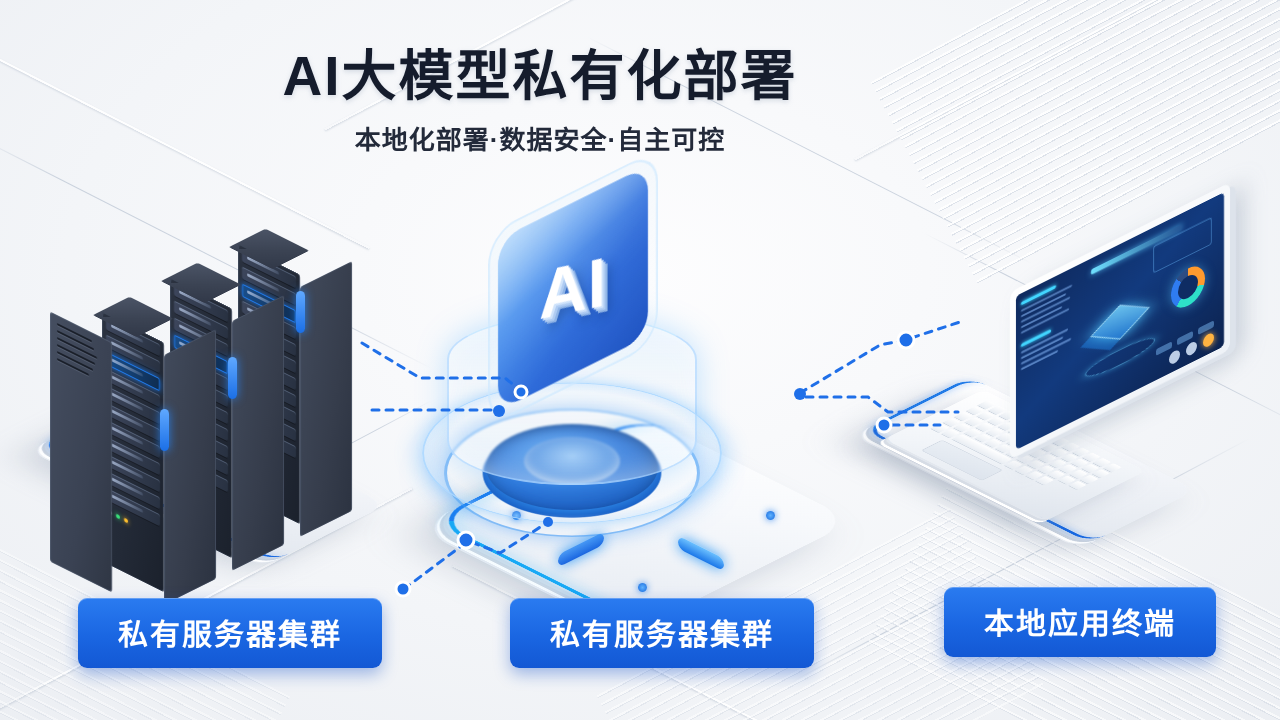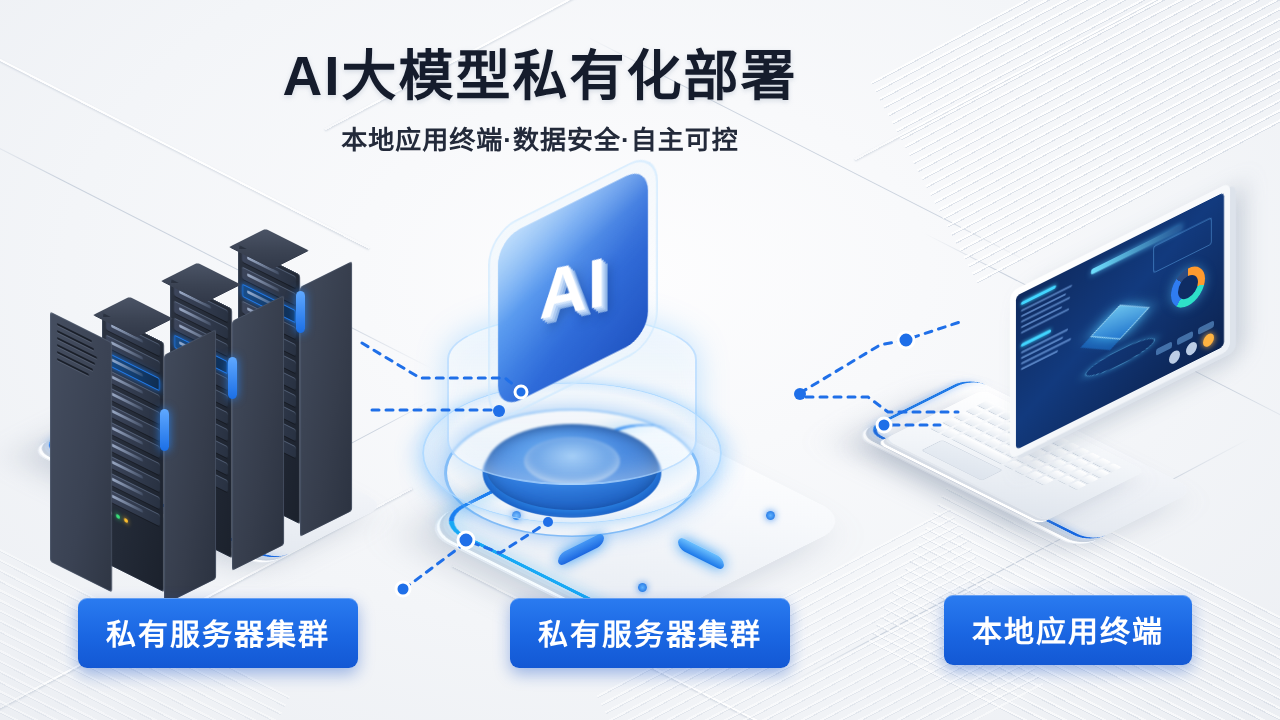--- a/index.html
+++ b/index.html
@@ -352,21 +352,21 @@
   .wires circle.node-solid { fill:#1f6fe8; stroke:none; }
 
   
   .labels { position:absolute; left:0; bottom:52px; width:1280px; z-index:50; }
   .chip {
     position:absolute;
     background:linear-gradient(180deg,#2a7bf0 0%,#1a66e2 55%,#1358d4 100%);
     color:#fff;
     font-size:30px; font-weight:bold; letter-spacing:2px;
     border-radius:9px;
-    padding:12px 28px 14px;
+    padding:12px 40px 14px;
     box-shadow:0 6px 16px rgba(24,86,200,.40), inset 0 1px 0 rgba(255,255,255,.28);
     white-space:nowrap;
     text-align:center;
   }
 </style>
 </head>
 <body>
 
 <div class="stage">
 
@@ -383,21 +383,21 @@
     <div class="seam dk" style="left:150px; top:470px; width:300px; transform:rotate(-28deg);"></div>
   </div>
 
   <div class="ribs a" style="right:-40px; top:-30px; width:420px; height:230px; transform:rotate(-28deg); opacity:.9;"></div>
   <div class="ribs a" style="right:-80px; bottom:-40px; width:470px; height:210px; transform:rotate(27deg); opacity:.65;"></div>
   <div class="ribs a" style="left:620px; bottom:-70px; width:400px; height:200px; transform:rotate(-28deg); opacity:.55;"></div>
   <div class="ribs a" style="left:-70px; bottom:-60px; width:340px; height:170px; transform:rotate(27deg); opacity:.45;"></div>
 
   <div class="headings">
     <div class="title">AI大模型私有化部署</div>
-    <div class="subtitle">本地应用终端·数据安全·自主可控</div>
+    <div class="subtitle">本地化部署·数据安全·自主可控</div>
   </div>
 
   <div class="node" style="left:0; top:0; width:470px; height:620px;">
 
     <div class="platform" style="left:48px; top:395px; width:330px; height:160px;">
       <div class="plat-top"></div>
       <div class="plat-edge"></div>
     </div>
 
     <div class="rack-group">
@@ -661,18 +661,18 @@
     <circle class="node-solid" cx="548" cy="522" r="5"></circle>
   </svg>
 
   <div class="labels">
     <div class="chip" style="left:78px; bottom:0;">
       <span>私有服务器集群</span>
     </div>
     <div class="chip" style="left:510px; bottom:0;">
       <span>私有服务器集群</span>
     </div>
-    <div class="chip" style="left:944px; bottom:3px;">
+    <div class="chip" style="left:944px; bottom:11px;">
       <span>本地应用终端</span>
     </div>
   </div>
 
 </div>
 
 </body></html>

